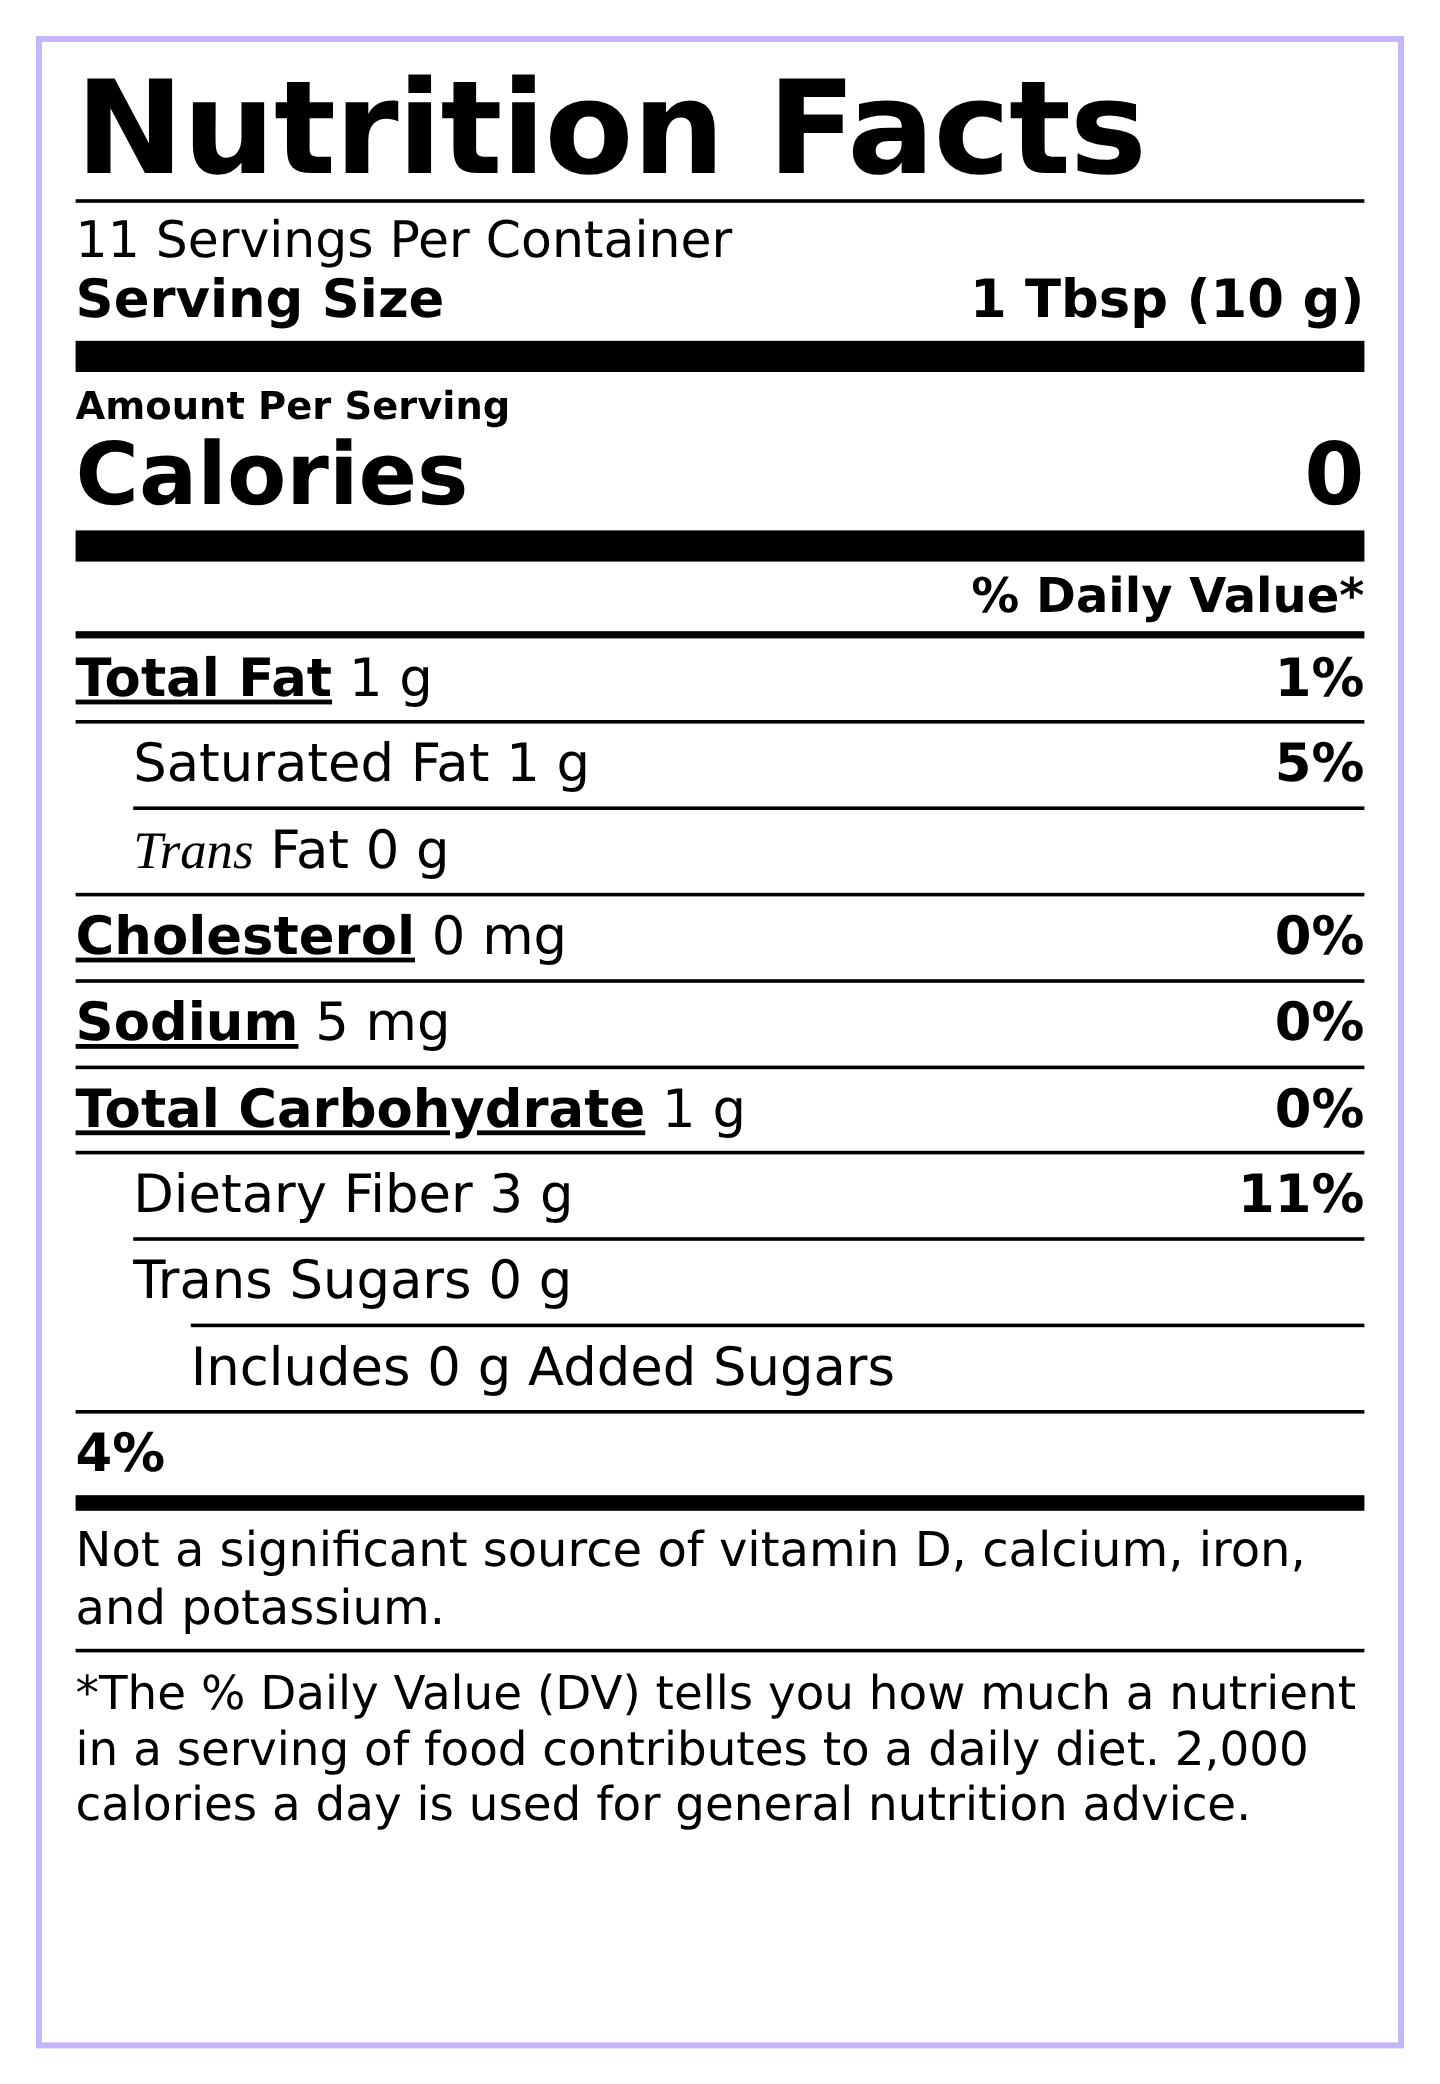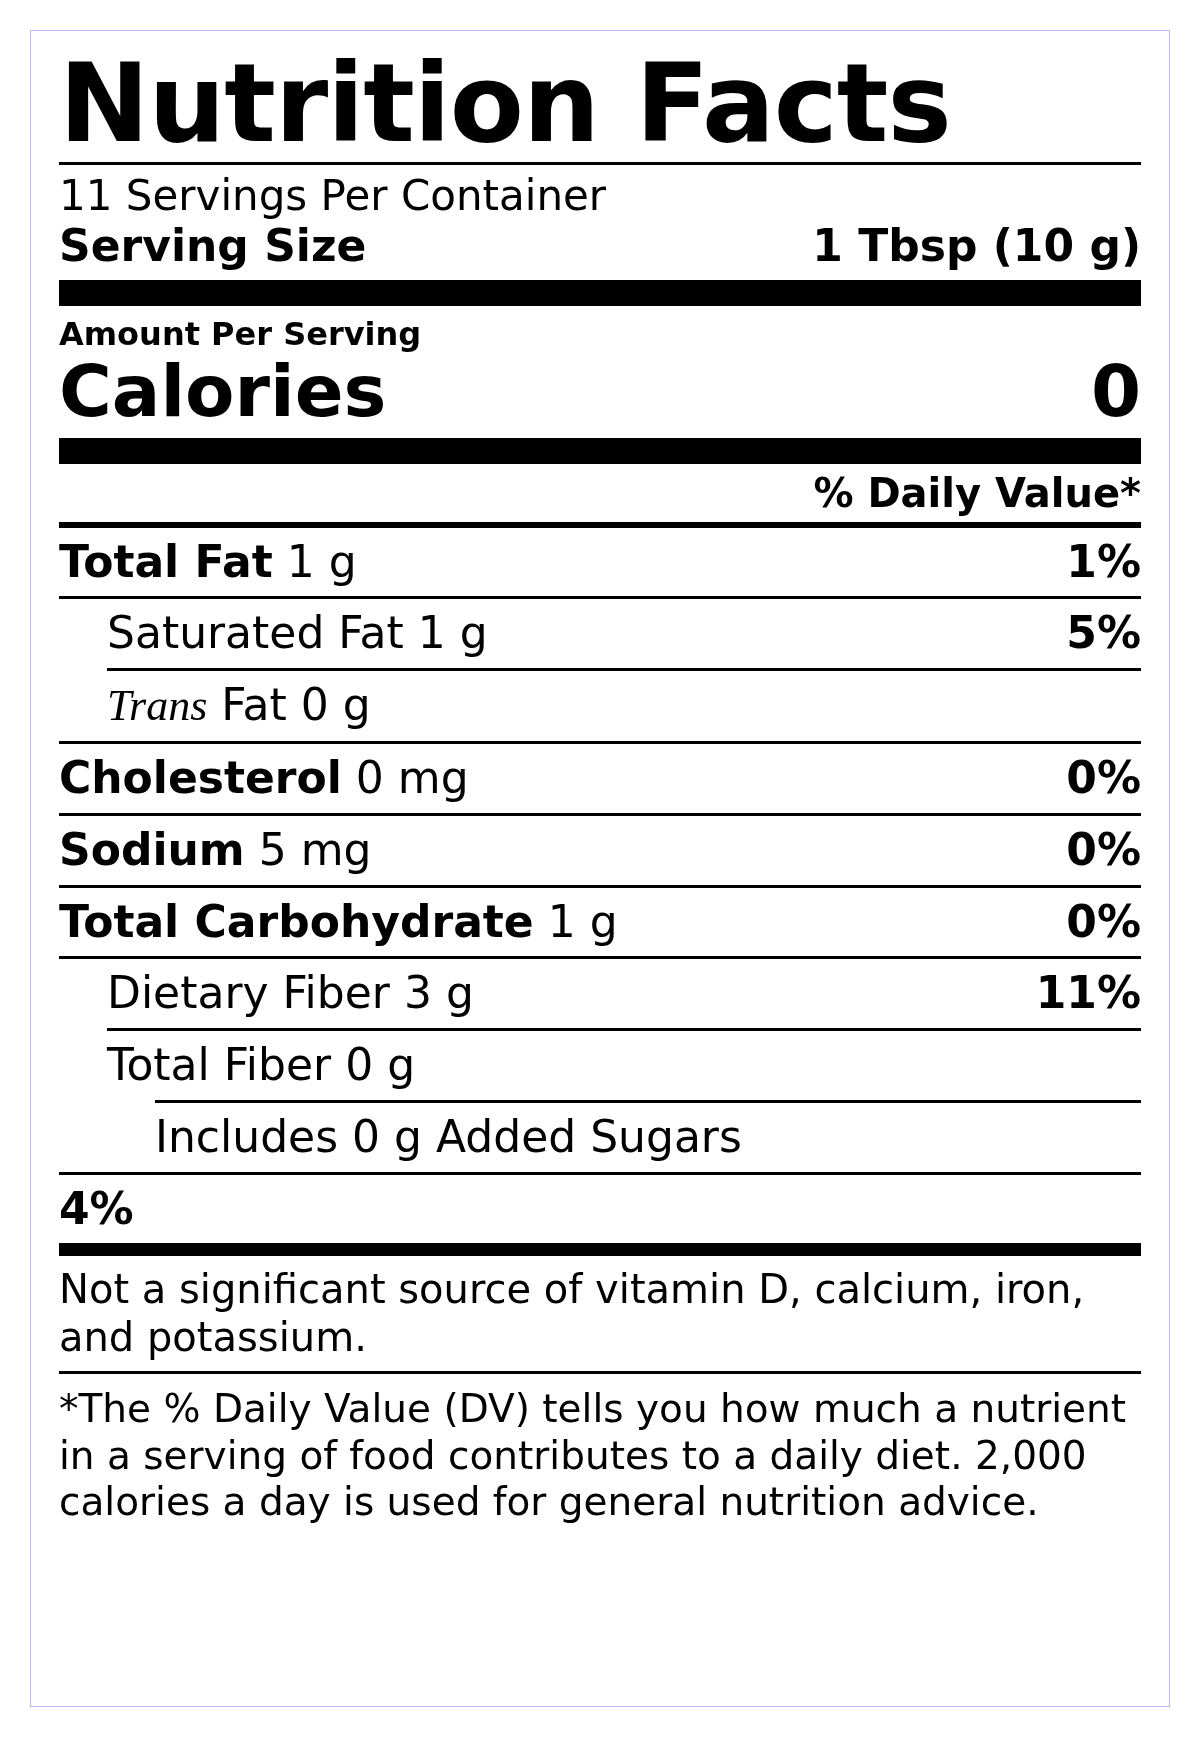--- a/index.html
+++ b/index.html
@@ -13,21 +13,21 @@
     font-family: "DejaVu Sans", sans-serif;
     color: #000000;
   }
   .label-outer {
     box-sizing: border-box;
     position: absolute;
     left: 30px;
     top: 30px;
     width: 1140px;
     height: 1677px;
-    border: 1px solid #c4b5fd;
+    border: 5px solid #c4b5fd;
     background: #ffffff;
   }
   .label-inner {
     box-sizing: border-box;
     padding: 16px 28px 10px 28px;
     width: 100%;
     height: 100%;
   }
 
   
@@ -108,21 +108,21 @@
   }
 
   .nutrient-row {
     display: flex;
     justify-content: space-between;
     align-items: baseline;
     font-size: 44px;
     line-height: 1.2;
     padding: 8px 0 8px 0;
   }
-  .nutrient-row .name b { font-weight: bold; }
+  .nutrient-row .name b { font-weight: bold; text-decoration: underline; }
   .nutrient-row .dv { font-weight: bold; }
   .indent-1 { padding-left: 48px; gap: 24px; }
   .indent-2 { padding-left: 96px; }
   .italic { font-style: italic; font-family: Liberation Serif, serif; }
 
   .sub-rule {
     height: 3px;
     background: #000;
     width: 100%;
   }
@@ -212,21 +212,21 @@
     </div>
     <div class="sub-rule"></div>
 
     <div class="nutrient-row indent-1">
       <span class="name"><span>Dietary Fiber</span> <span>3 g</span></span>
       <span class="dv">11%</span>
     </div>
     <div class="sub-rule indented"></div>
 
     <div class="nutrient-row indent-1">
-      <span class="name"><span>Total Fiber</span> <span>0 g</span></span>
+      <span class="name"><span>Trans Sugars</span> <span>0 g</span></span>
       <span class="dv"></span>
     </div>
     <div class="sub-rule indented2"></div>
 
     <div class="nutrient-row indent-2">
       <span class="name"><span>Includes</span> <span>0 g Added Sugars</span></span>
       <span class="dv"></span>
     </div>
     <div class="sub-rule"></div>
 

